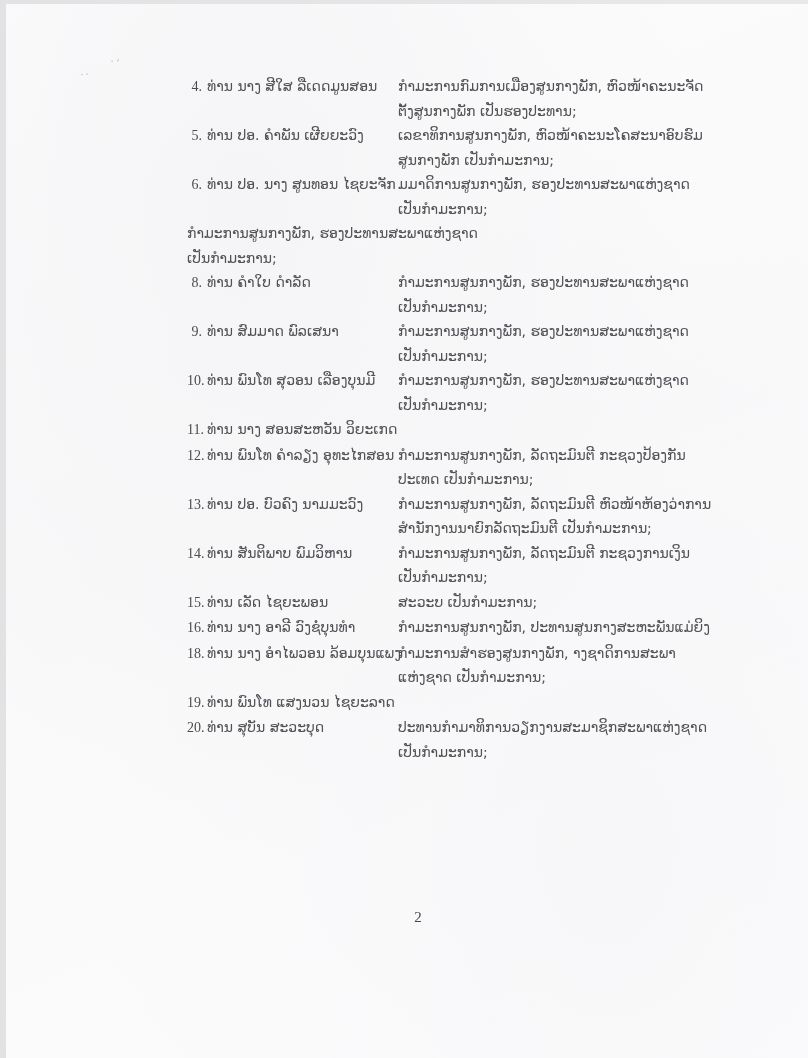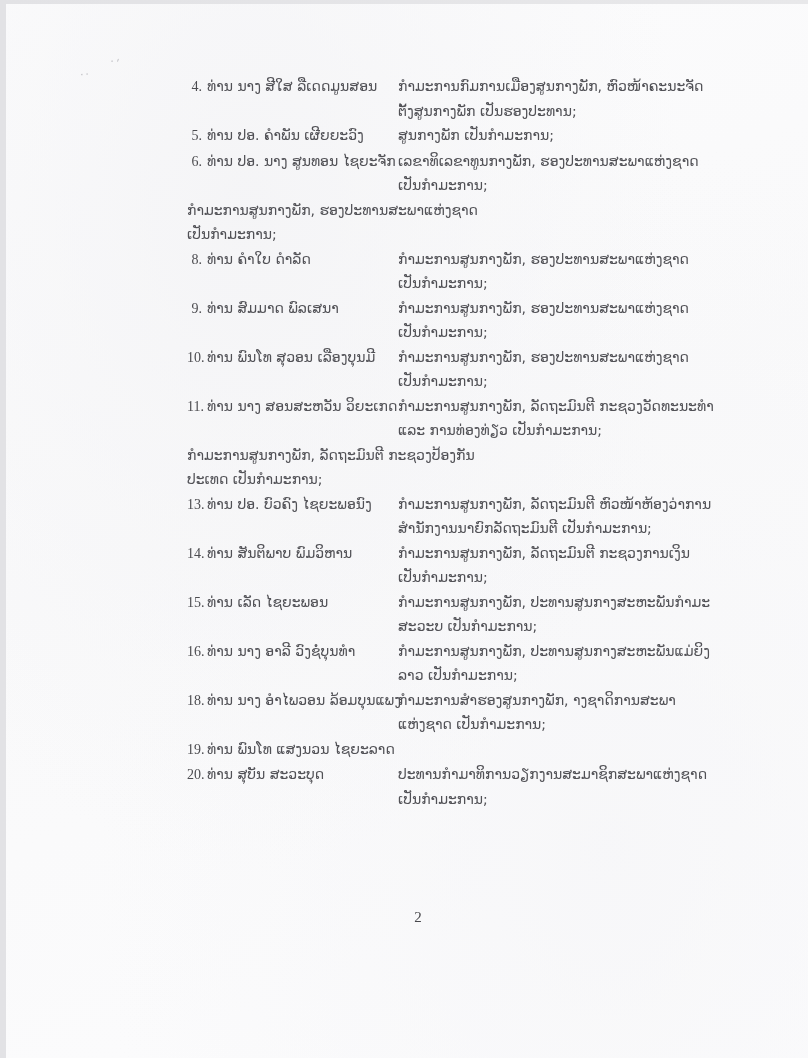--- a/index.html
+++ b/index.html
@@ -101,29 +101,30 @@
     <div class="roles-cell">
             <div class="role-line">ກຳມະການກົມການເມືອງສູນກາງພັກ, ຫົວໜ້າຄະນະຈັດ</div>
             <div class="role-line">ຕັ້ງສູນກາງພັກ ເປັນຮອງປະທານ;</div>
           </div>
   </div>
         <div class="row">
     <div class="name-cell">
       <span class="num">5.</span><span class="name-text">ທ່ານ ປອ. ຄຳພັນ ເຜີຍຍະວົງ</span>
     </div>
     <div class="roles-cell">
+            <div class="role-line">ເລຂາທິການສູນກາງພັກ, ຫົວໜ້າຄະນະໂຄສະນາອົບຮົມ</div>
             <div class="role-line">ສູນກາງພັກ ເປັນກຳມະການ;</div>
           </div>
   </div>
         <div class="row">
     <div class="name-cell">
       <span class="num">6.</span><span class="name-text">ທ່ານ ປອ. ນາງ ສູນທອນ ໄຊຍະຈັກ</span>
     </div>
     <div class="roles-cell">
-            <div class="role-line">ເລຂາທິເລຂາທູນກາງພັກ, ຮອງປະທານສະພາແຫ່ງຊາດ</div>
+            <div class="role-line">ມມາດິການສູນກາງພັກ, ຮອງປະທານສະພາແຫ່ງຊາດ</div>
             <div class="role-line">ເປັນກຳມະການ;</div>
           </div>
   </div>
         <div class="row">
     <div class="roles-cell">
             <div class="role-line">ກຳມະການສູນກາງພັກ, ຮອງປະທານສະພາແຫ່ງຊາດ</div>
             <div class="role-line">ເປັນກຳມະການ;</div>
           </div>
   </div>
         <div class="row">
@@ -150,65 +151,62 @@
     </div>
     <div class="roles-cell">
             <div class="role-line">ກຳມະການສູນກາງພັກ, ຮອງປະທານສະພາແຫ່ງຊາດ</div>
             <div class="role-line">ເປັນກຳມະການ;</div>
           </div>
   </div>
         <div class="row">
     <div class="name-cell">
       <span class="num">11.</span><span class="name-text">ທ່ານ ນາງ ສອນສະຫວັນ ວິຍະເກດ</span>
     </div>
-    <div class="roles-cell">
-            <div class="role-line">ກຳມະການສູນກາງພັກ, ລັດຖະມົນຕີ ກະຊວງວັດທະນະທຳ</div>
-            <div class="role-line">ແລະ ການທ່ອງທ່ຽວ ເປັນກຳມະການ;</div>
-          </div>
-  </div>
-        <div class="row">
+  </div>
+        <div class="row">
+    <div class="name-cell">
+      <span class="num">12.</span><span class="name-text">ທ່ານ ພົນໂທ ຄຳລຽງ ອຸທະໄກສອນ</span>
+    </div>
     <div class="roles-cell">
             <div class="role-line">ກຳມະການສູນກາງພັກ, ລັດຖະມົນຕີ ກະຊວງປ້ອງກັນ</div>
             <div class="role-line">ປະເທດ ເປັນກຳມະການ;</div>
           </div>
   </div>
         <div class="row">
     <div class="name-cell">
-      <span class="num">13.</span><span class="name-text">ທ່ານ ປອ. ບົວຄົງ ໄຊຍະພອນົງ</span>
+      <span class="num">13.</span><span class="name-text">ທ່ານ ປອ. ບົວຄົງ ນາມມະວົງ</span>
     </div>
     <div class="roles-cell">
             <div class="role-line">ກຳມະການສູນກາງພັກ, ລັດຖະມົນຕີ ຫົວໜ້າຫ້ອງວ່າການ</div>
             <div class="role-line">ສຳນັກງານນາຍົກລັດຖະມົນຕີ ເປັນກຳມະການ;</div>
           </div>
   </div>
         <div class="row">
     <div class="name-cell">
       <span class="num">14.</span><span class="name-text">ທ່ານ ສັນຕິພາບ ພົມວິຫານ</span>
     </div>
     <div class="roles-cell">
             <div class="role-line">ກຳມະການສູນກາງພັກ, ລັດຖະມົນຕີ ກະຊວງການເງິນ</div>
             <div class="role-line">ເປັນກຳມະການ;</div>
           </div>
   </div>
         <div class="row">
     <div class="name-cell">
       <span class="num">15.</span><span class="name-text">ທ່ານ ເລັດ ໄຊຍະພອນ</span>
     </div>
     <div class="roles-cell">
-            <div class="role-line">ກຳມະການສູນກາງພັກ, ປະທານສູນກາງສະຫະພັນກຳມະ</div>
             <div class="role-line">ສະວະບ ເປັນກຳມະການ;</div>
           </div>
   </div>
         <div class="row">
     <div class="name-cell">
       <span class="num">16.</span><span class="name-text">ທ່ານ ນາງ ອາລີ ວົງຊໍ່ບຸນທຳ</span>
     </div>
     <div class="roles-cell">
             <div class="role-line">ກຳມະການສູນກາງພັກ, ປະທານສູນກາງສະຫະພັນແມ່ຍິງ</div>
-            <div class="role-line">ລາວ ເປັນກຳມະການ;</div>
           </div>
   </div>
         <div class="row">
     <div class="name-cell">
       <span class="num">18.</span><span class="name-text">ທ່ານ ນາງ ອຳໄພວອນ ລ້ອມບຸນແພງ</span>
     </div>
     <div class="roles-cell">
             <div class="role-line">ກຳມະການສຳຮອງສູນກາງພັກ, າງຊາດິການສະພາ</div>
             <div class="role-line">ແຫ່ງຊາດ ເປັນກຳມະການ;</div>
           </div>

